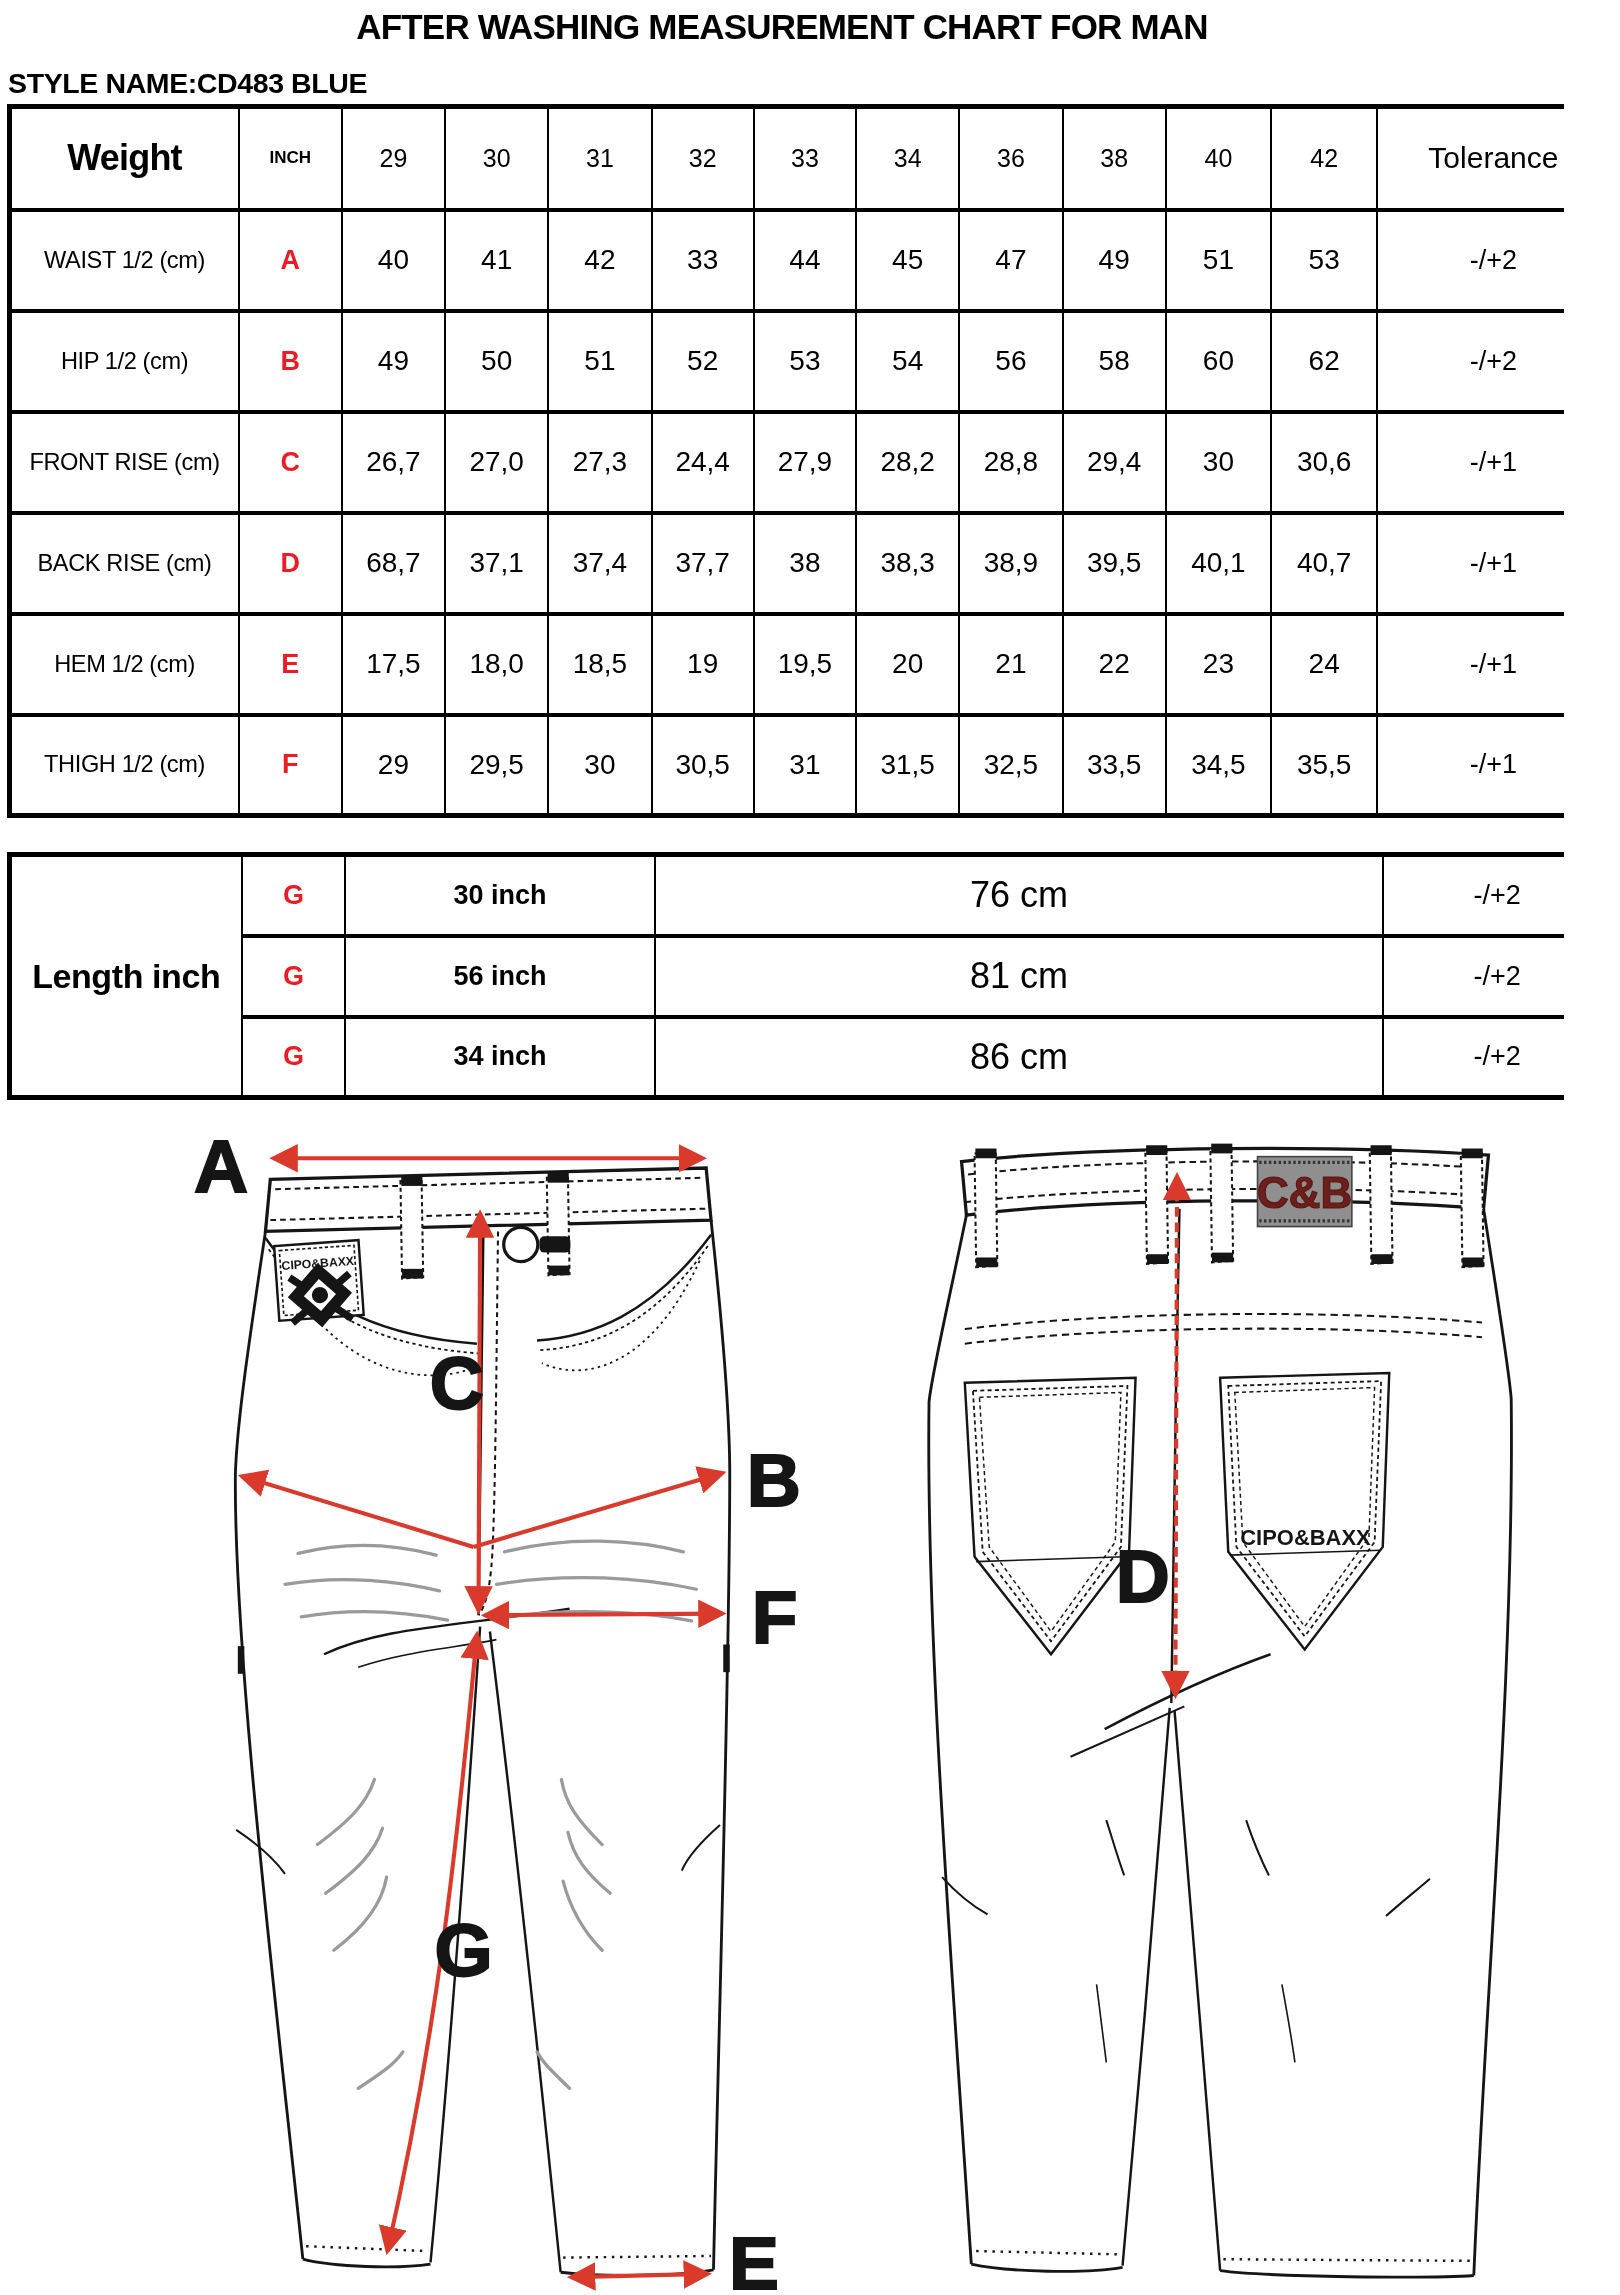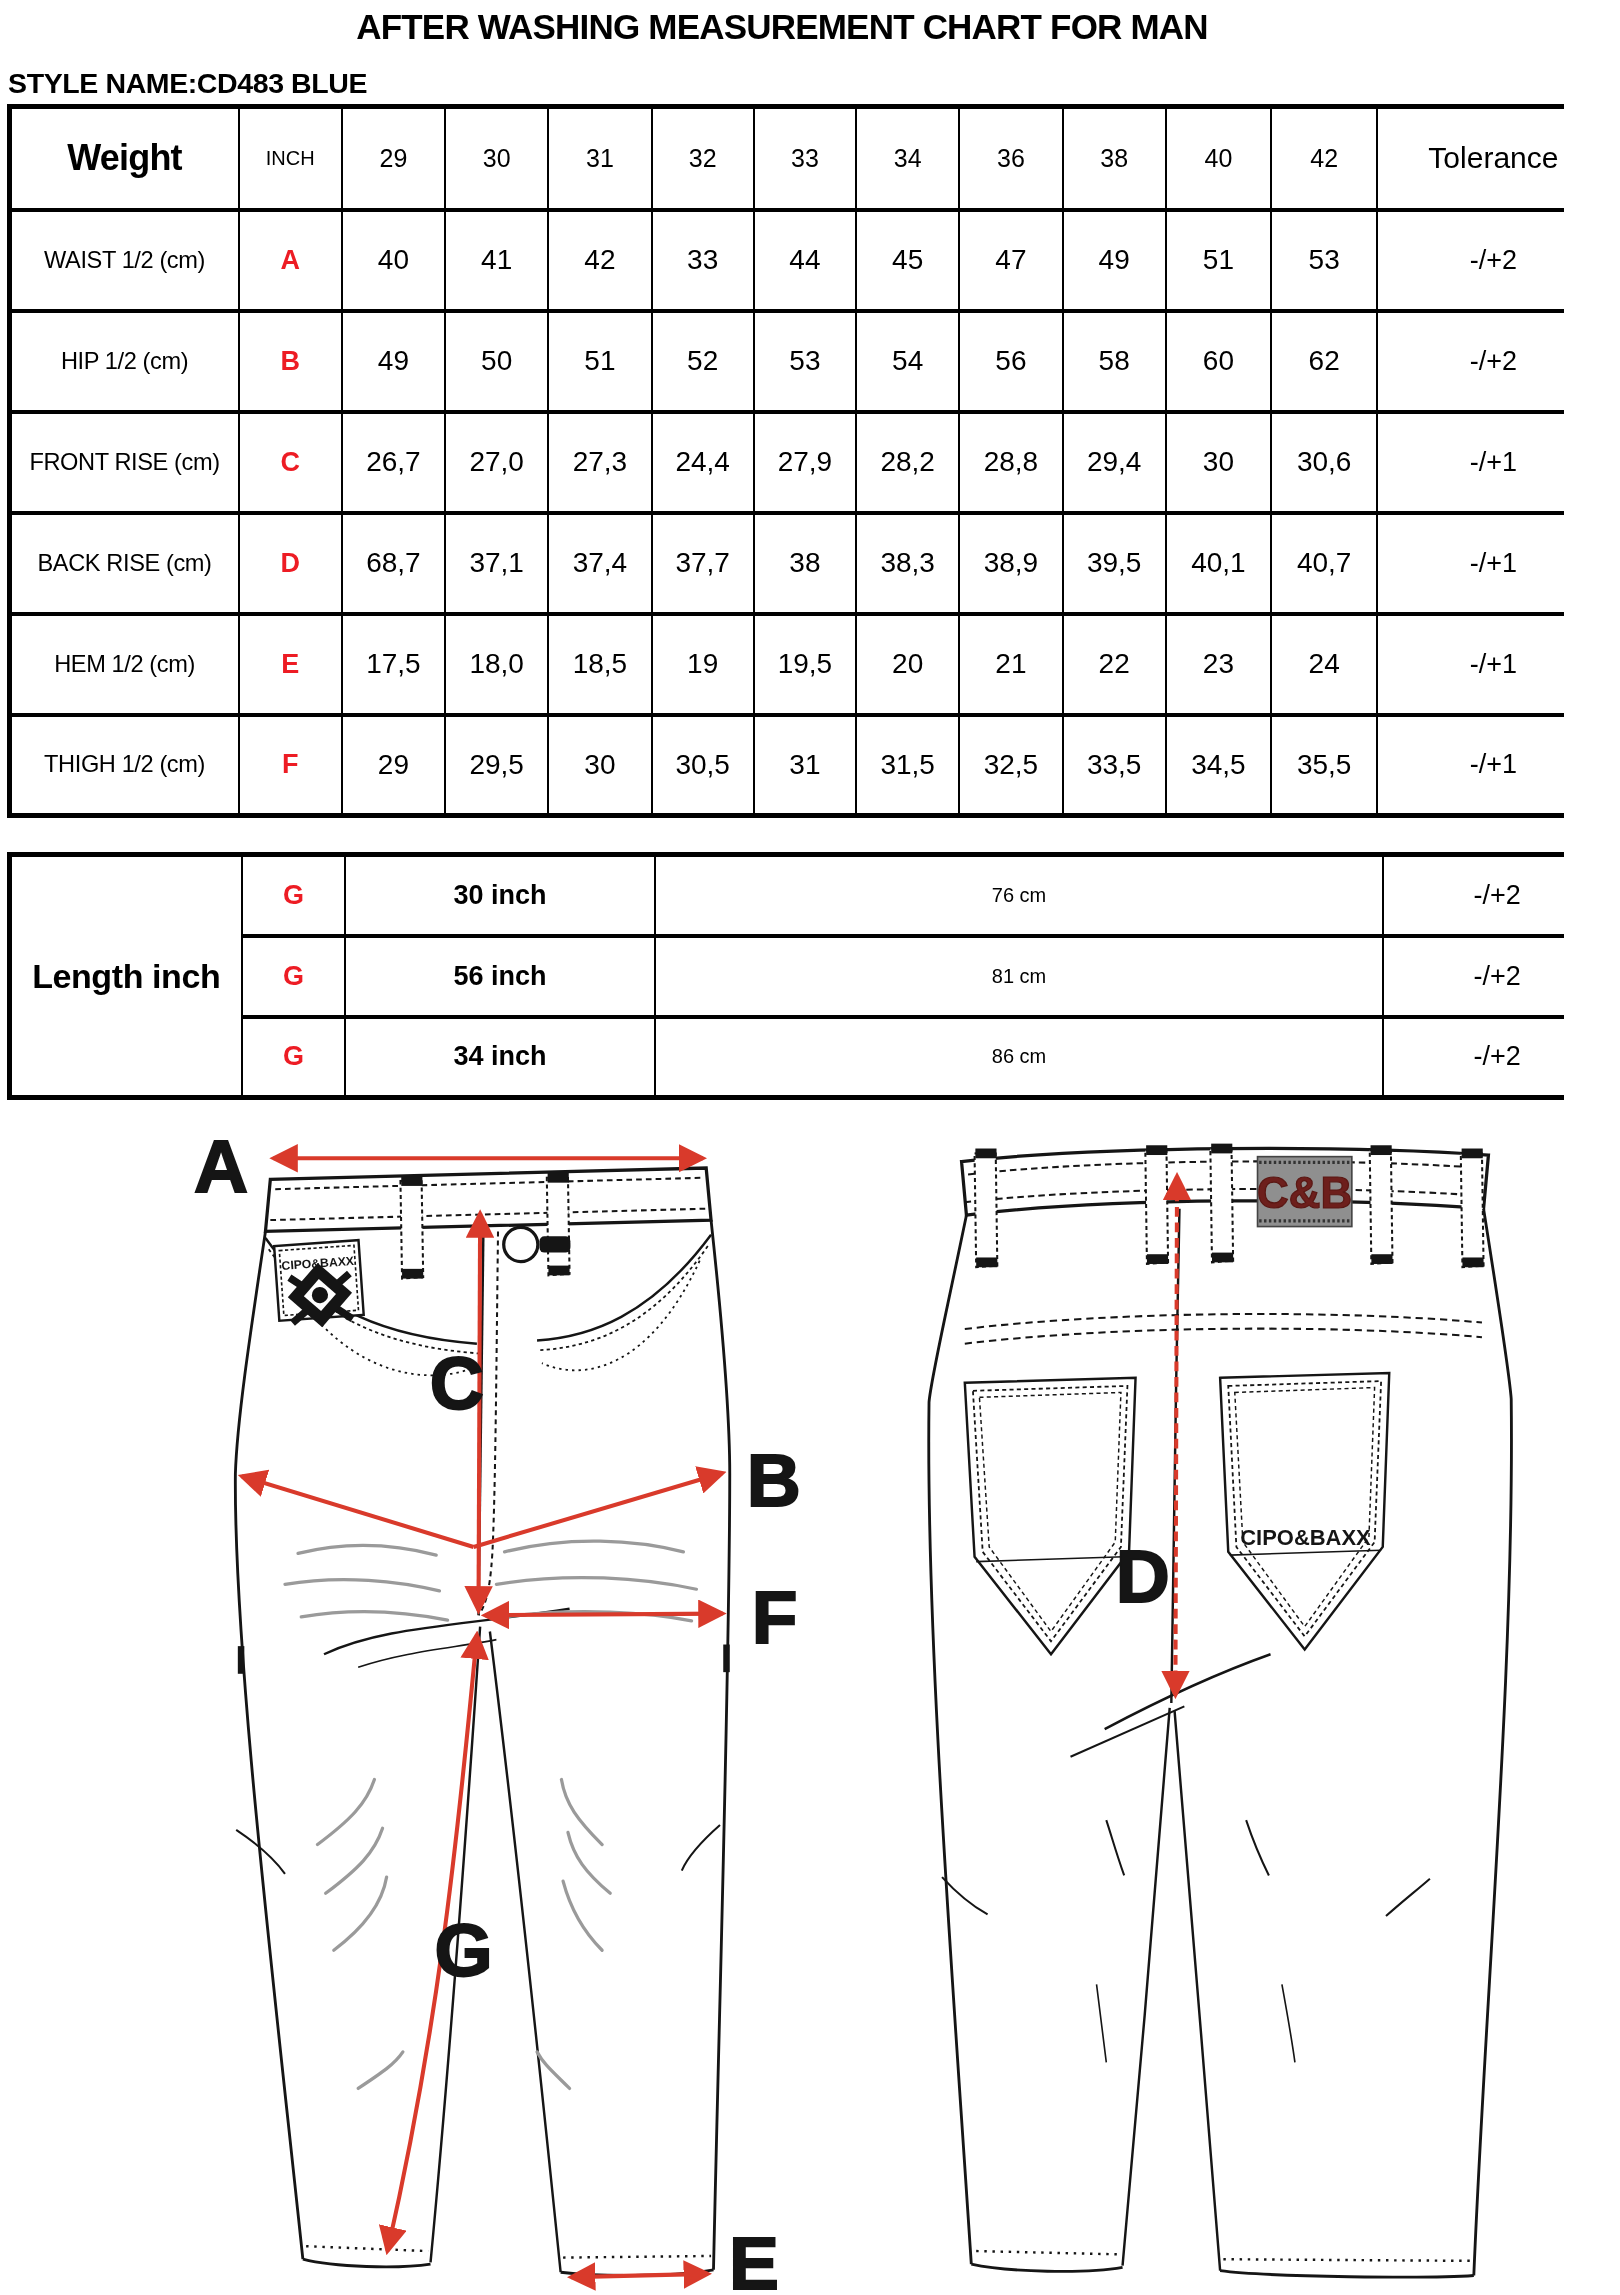--- a/index.html
+++ b/index.html
@@ -11,30 +11,30 @@
 
   table{border-collapse:collapse;table-layout:fixed;}
   .size-table{position:absolute;left:6.5px;top:104px;width:1607px;height:709px;border:5.7px solid #000;}
   .size-table td{border:2.4px solid #000;border-top-width:4.9px;border-bottom-width:4.9px;
                  text-align:center;padding:0;overflow:hidden;}
   .len-table{position:absolute;left:6.5px;top:852px;width:1607px;height:246px;border:5.7px solid #000;}
   .len-table td{border:2.4px solid #000;border-top-width:4.9px;border-bottom-width:4.9px;
                 text-align:center;padding:0;overflow:hidden;}
 
   .hdr-weight{font-size:36px;font-weight:bold;text-align:left;padding-left:9.8px;letter-spacing:-0.8px;}
-  .hdr-inch{font-size:20px;font-weight:normal;}
+  .hdr-inch{font-size:17px;font-weight:bold;}
   .hdr-size{font-size:25px;}
   .hdr-tol{font-size:30px;}
   .rowlabel{text-align:left;padding-left:6.5px;font-size:23.6px;letter-spacing:-0.4px;}
   .letter{color:#ed1c24;font-weight:bold;font-size:27px;}
   .val{font-size:28px;}
   .tol{font-size:27px;}
   .len-label{font-size:34px;font-weight:bold;text-align:left;padding-left:11.4px;letter-spacing:-0.4px;}
   .len-inch{font-size:27px;font-weight:bold;}
-  .len-cm{font-size:20px;}
+  .len-cm{font-size:36px;}
 
   .diagram{position:absolute;}
   svg text.big-letter{font-family:"Liberation Sans",sans-serif;font-weight:bold;
         font-size:92px;fill:#151515;stroke:#151515;stroke-width:2.5px;}
   svg text.tiny{font-family:"Liberation Sans",sans-serif;font-weight:bold;}
 </style>
 </head>
 <body>
 
 <div class="canvas">

